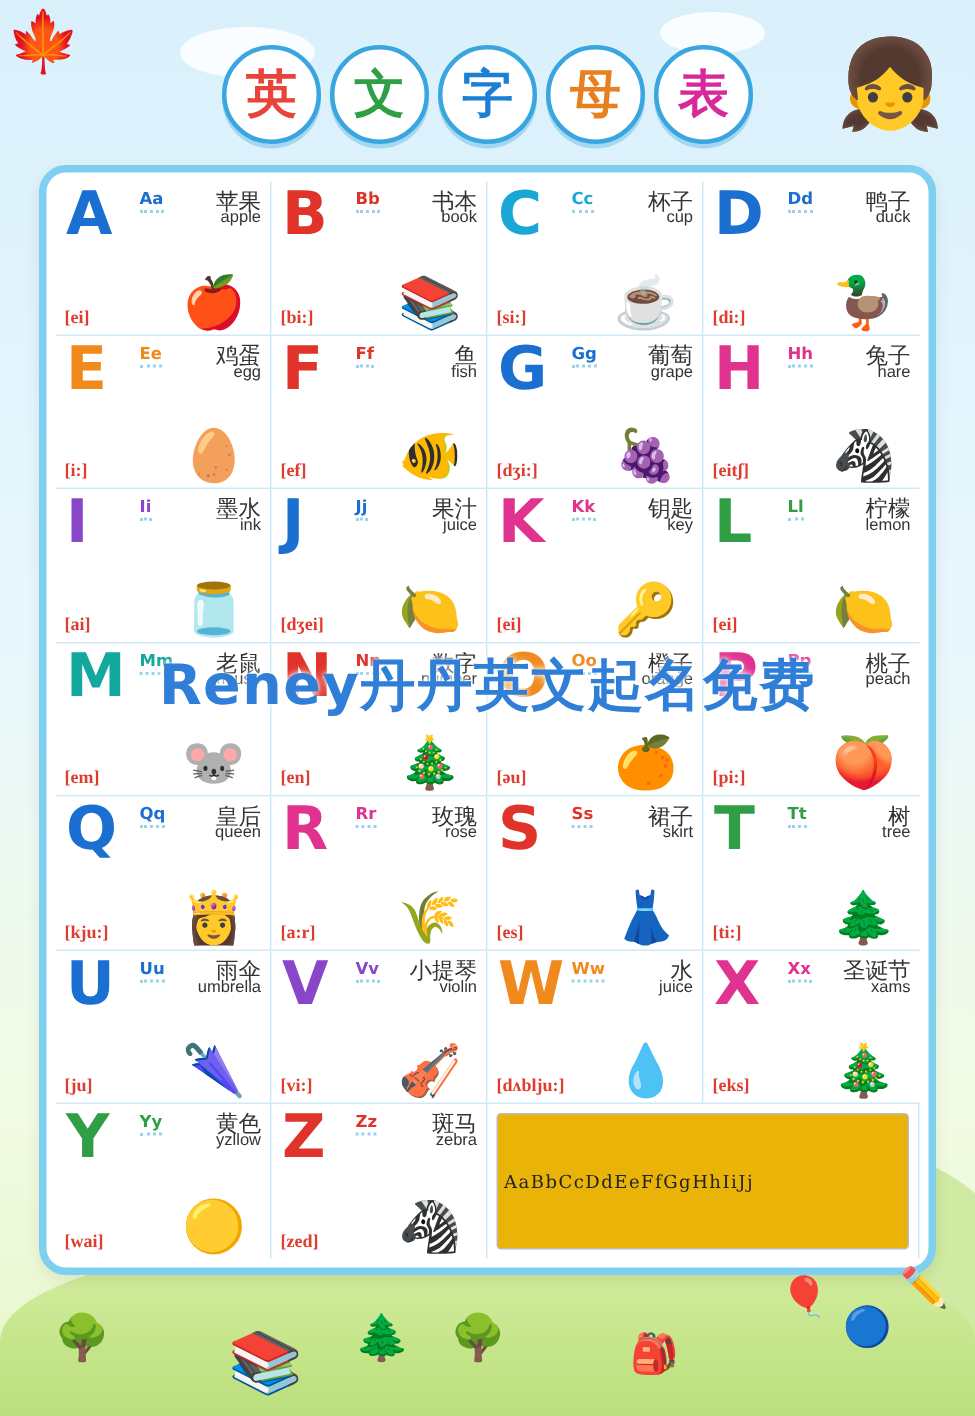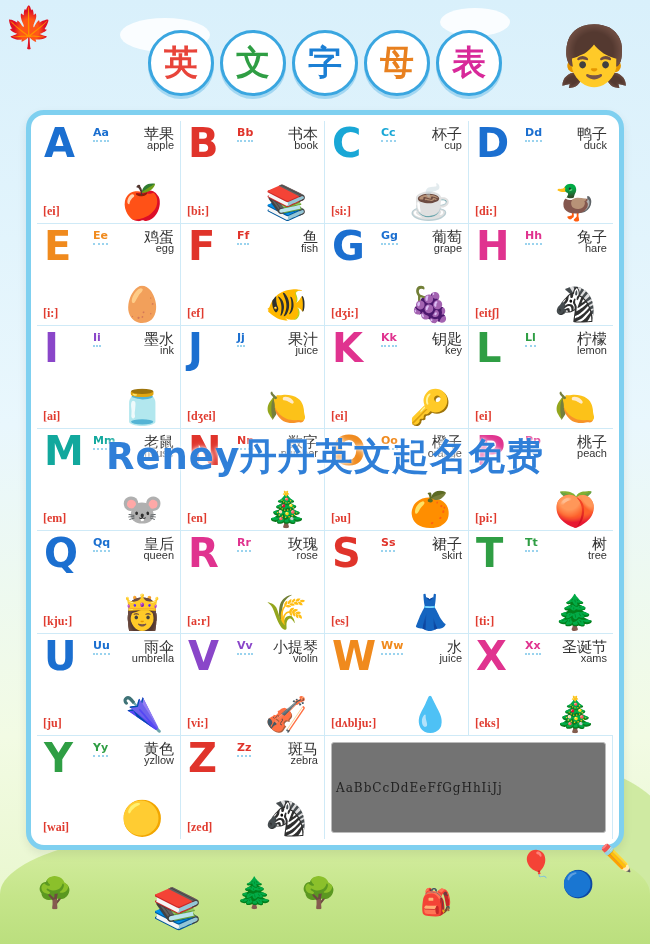--- a/index.html
+++ b/index.html
@@ -93,21 +93,21 @@
     font-size:34px;line-height:1;
   }
   
   .c-blue{color:#1b6fd0;} .c-red{color:#e0342b;} .c-cyan{color:#19a7d6;}
   .c-orange{color:#f08a1d;} .c-green{color:#2f9e44;} .c-pink{color:#e0338f;}
   .c-purple{color:#8a46c9;} .c-teal{color:#12a89d;}
   
   .alpha-list{
     position:absolute;inset:6px;
     border:1px solid #bbb;border-radius:3px;
-    background:#737373;
+    background:#eab308;
     display:flex;flex-direction:column;justify-content:space-evenly;
     padding:2px 4px;box-sizing:border-box;
     font-family:"DejaVu Serif", serif;
     font-size:12px;letter-spacing:1px;color:#222;
   }
   .alpha-row{white-space:nowrap;}
   
   #watermark{
     position:absolute;left:0;right:0;top:432px;
     text-align:center;

